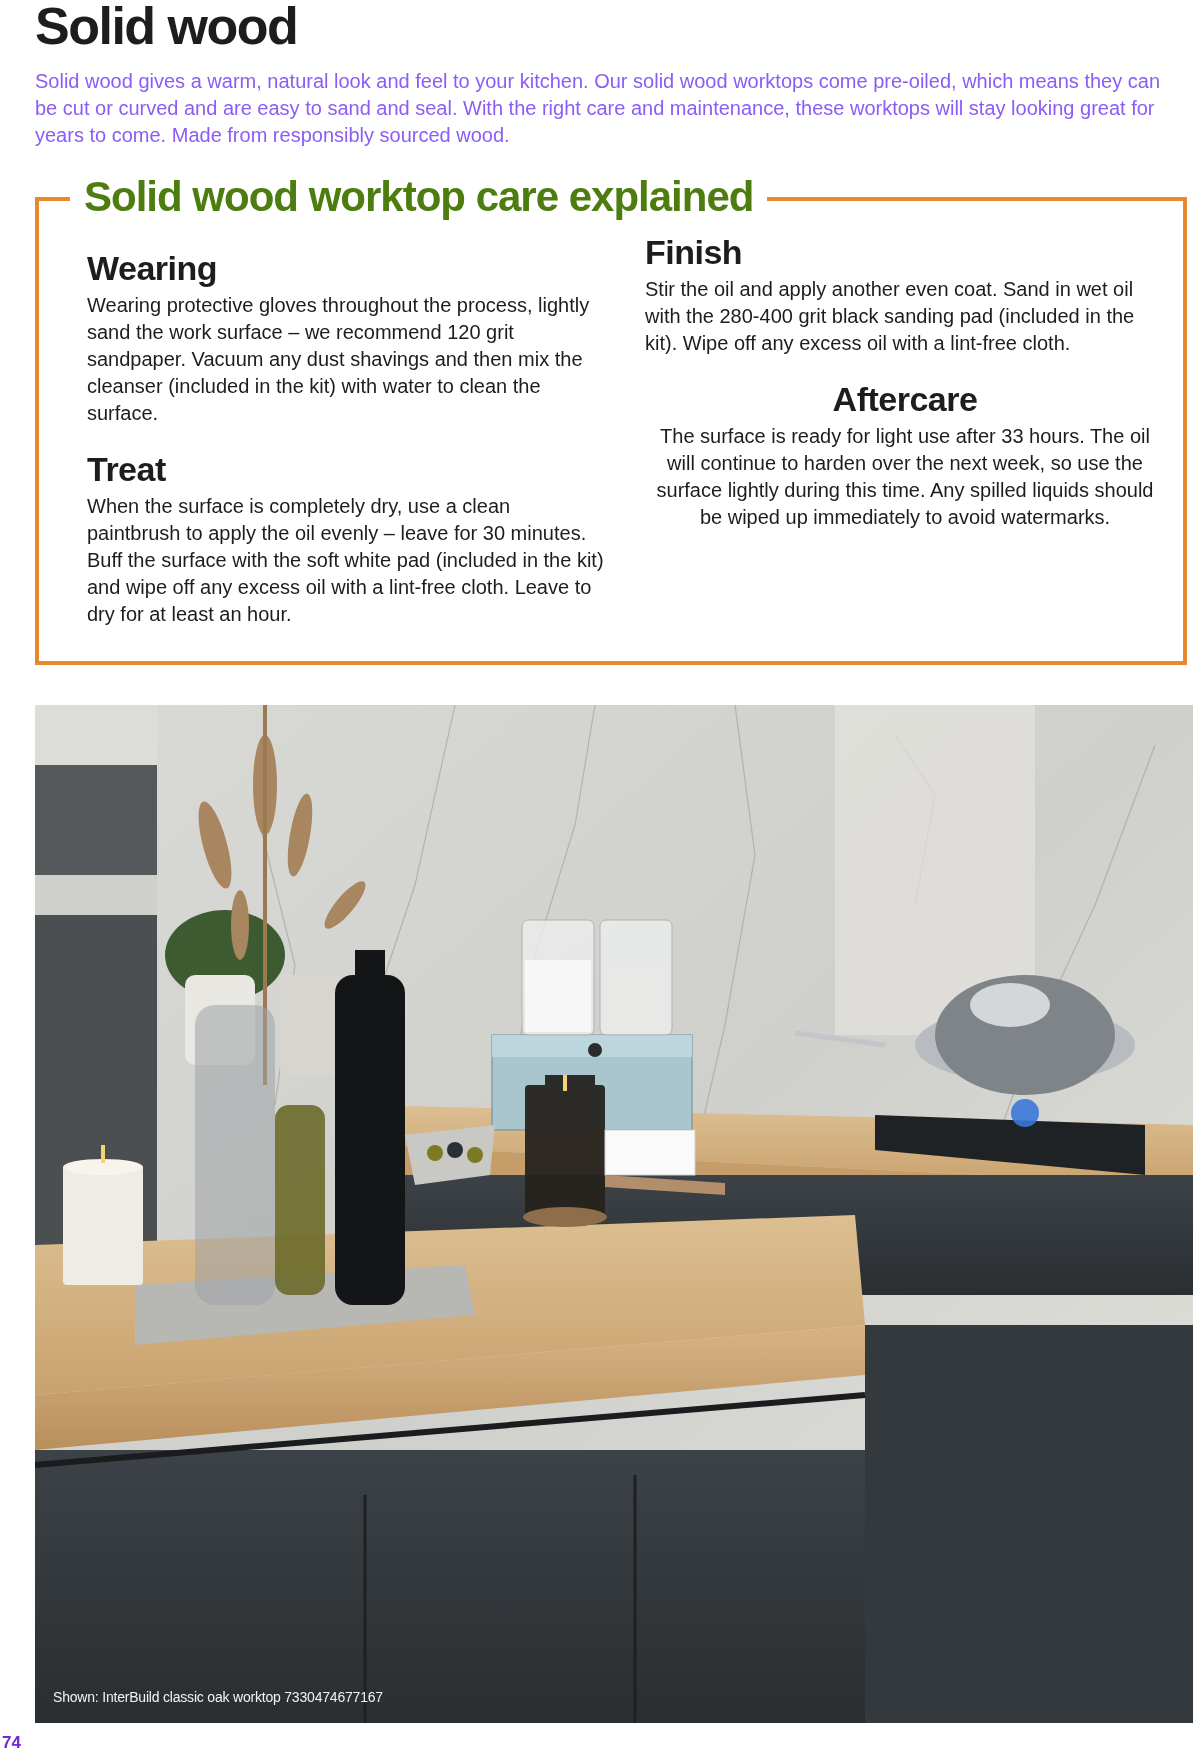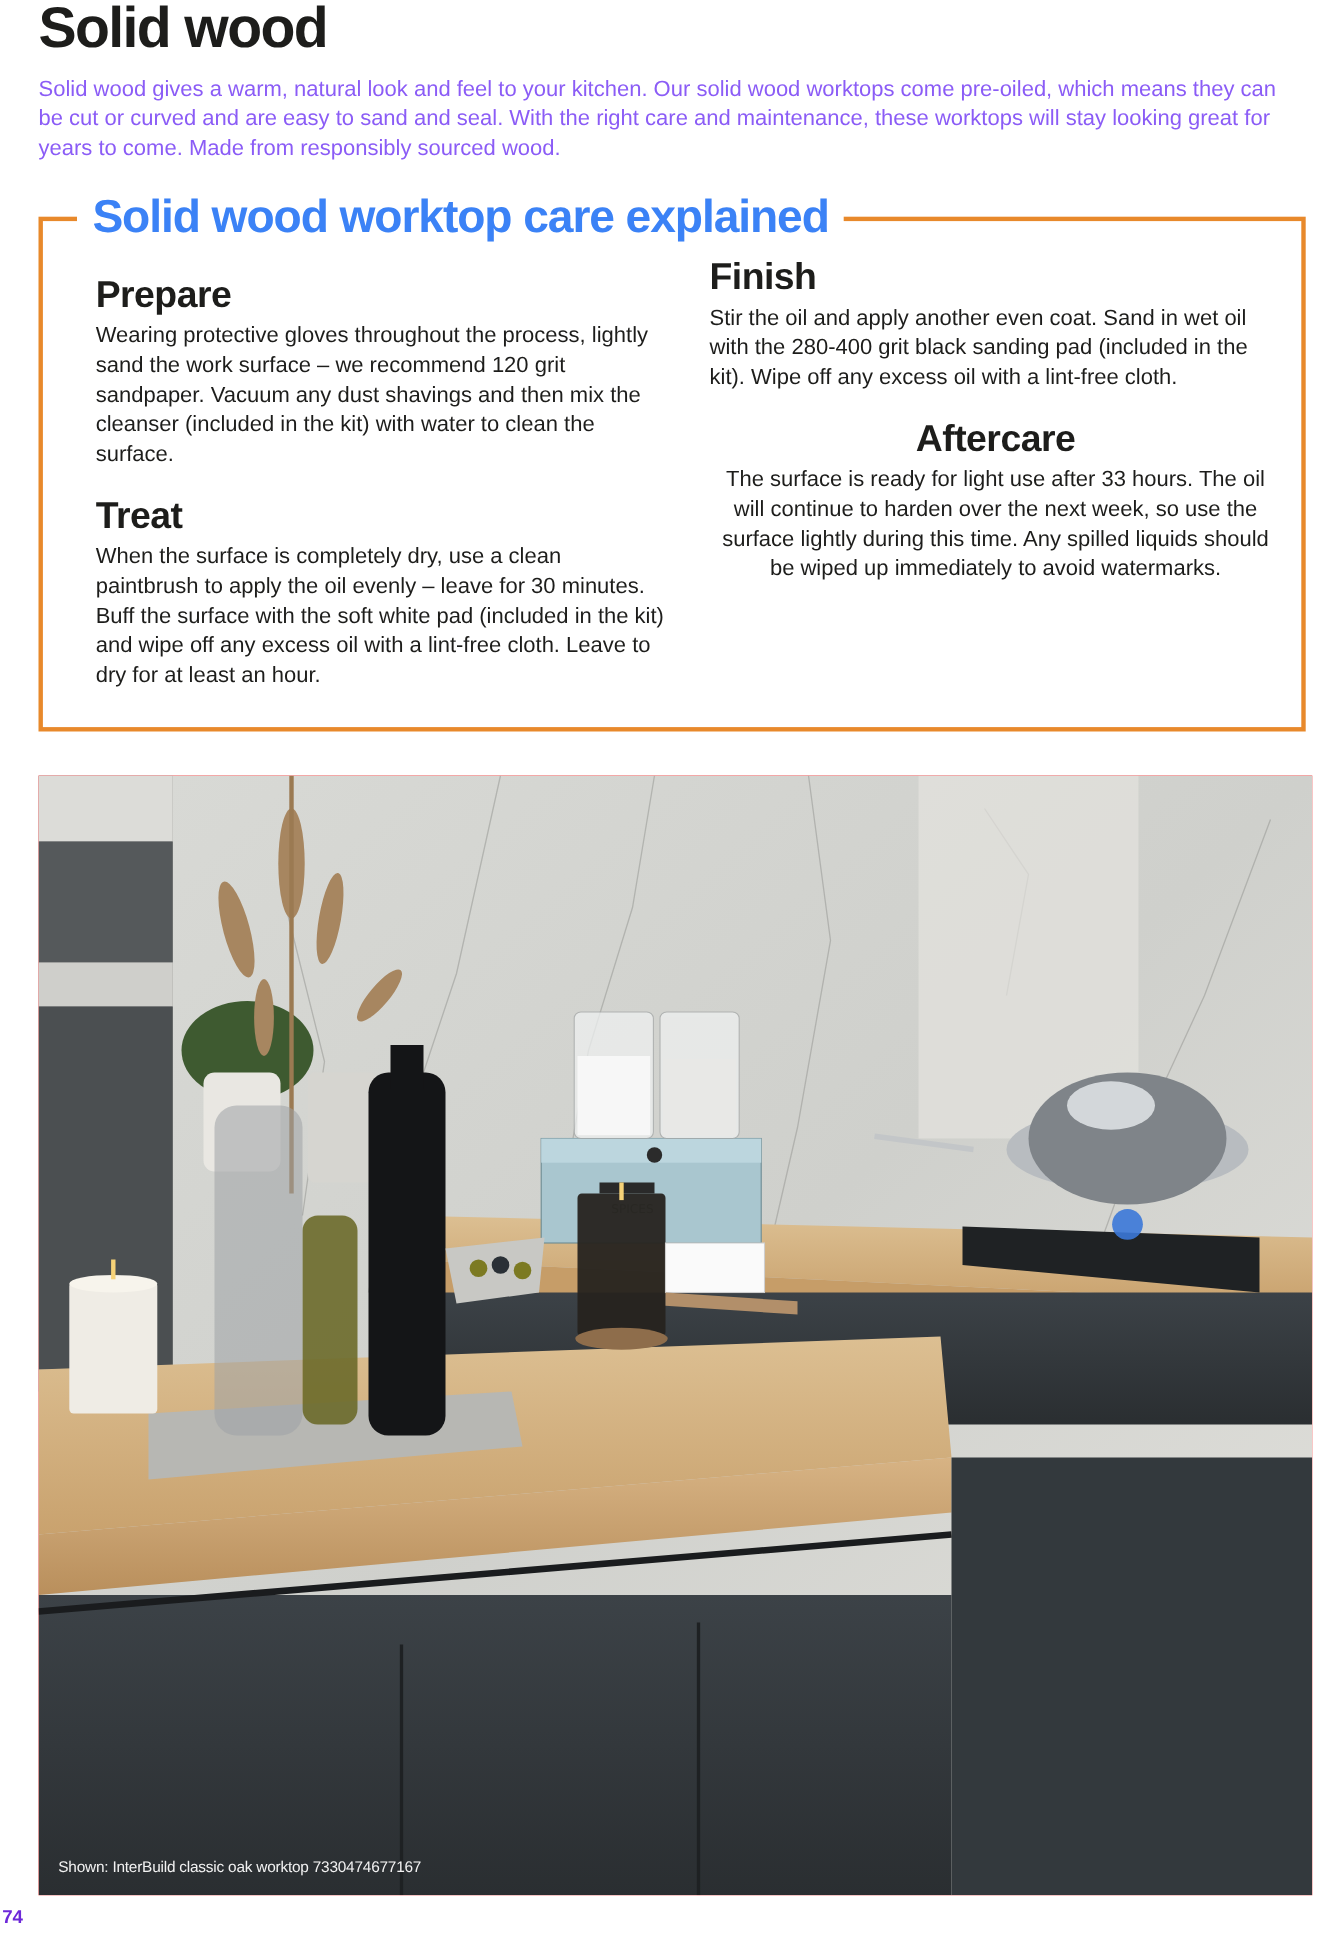--- a/index.html
+++ b/index.html
@@ -19,42 +19,42 @@
   .care-box {
     position: absolute; left: 35px; top: 197px; width: 1152px; height: 468px;
     border: 4px solid #e8892b; box-sizing: border-box;
   }
   .care-box-title-wrap {
     position: absolute; left: 70px; top: 170px; background: #ffffff;
     padding: 0 14px;
   }
   .care-box-title {
     margin: 0; font-size: 42px; font-weight: 700; letter-spacing: -1px;
-    color: #3b82f6; line-height: 54px;
+    color: #4d7c0f; line-height: 54px;
   }
   .col {
     position: absolute; top: 240px; width: 520px;
   }
   .col.left { left: 87px; }
   .col.right { left: 645px; top: 240px; }
   .section { margin-bottom: 22px; }
   .section h2 {
     margin: 0 0 4px 0; font-size: 34px; font-weight: 700; letter-spacing: -0.5px;
     line-height: 40px; color: #1d1d1b;
   }
   .section p {
     margin: 0; font-size: 20px; line-height: 27px; color: #1d1d1b;
   }
   .col.left .section:first-child { margin-top: 8px; }
   .col.right .section:first-child { margin-top: -8px; }
   .col.right .section:nth-child(2) { margin-top: 8px; text-align: center; }
 
   .photo {
     position: absolute; left: 35px; top: 705px; width: 1158px; height: 1018px;
-    overflow: hidden; background: #ef4444;
+    overflow: hidden; background: #ec4899;
   }
   .photo svg { display: block; }
   .caption {
     position: absolute; left: 18px; bottom: 18px;
     font-size: 14px; color: #f2f2f2; letter-spacing: -0.2px;
   }
   .page-number {
     position: absolute; left: 2px; top: 1733px;
     font-size: 17px; font-weight: 700; color: #6d28d9;
   }
@@ -65,21 +65,21 @@
 <h1 class="page-title">Solid wood</h1>
 <p class="intro">Solid wood gives a warm, natural look and feel to your kitchen. Our solid wood worktops come pre-oiled, which means they can be cut or curved and are easy to sand and seal. With the right care and maintenance, these worktops will stay looking great for years to come. Made from responsibly sourced wood.</p>
 
 <div class="care-box"></div>
 <div class="care-box-title-wrap">
   <h2 class="care-box-title">Solid wood worktop care explained</h2>
 </div>
 
 <div class="col left">
   <div class="section">
-    <h2>Prepare</h2>
+    <h2>Wearing</h2>
     <p>Wearing protective gloves throughout the process, lightly sand the work surface – we recommend 120 grit sandpaper. Vacuum any dust shavings and then mix the cleanser (included in the kit) with water to clean the surface.</p>
   </div>
   <div class="section">
     <h2>Treat</h2>
     <p>When the surface is completely dry, use a clean paintbrush to apply the oil evenly – leave for 30 minutes. Buff the surface with the soft white pad (included in the kit) and wipe off any excess oil with a lint-free cloth. Leave to dry for at least an hour.</p>
   </div>
 </div>
 
 <div class="col right">
   <div class="section">

